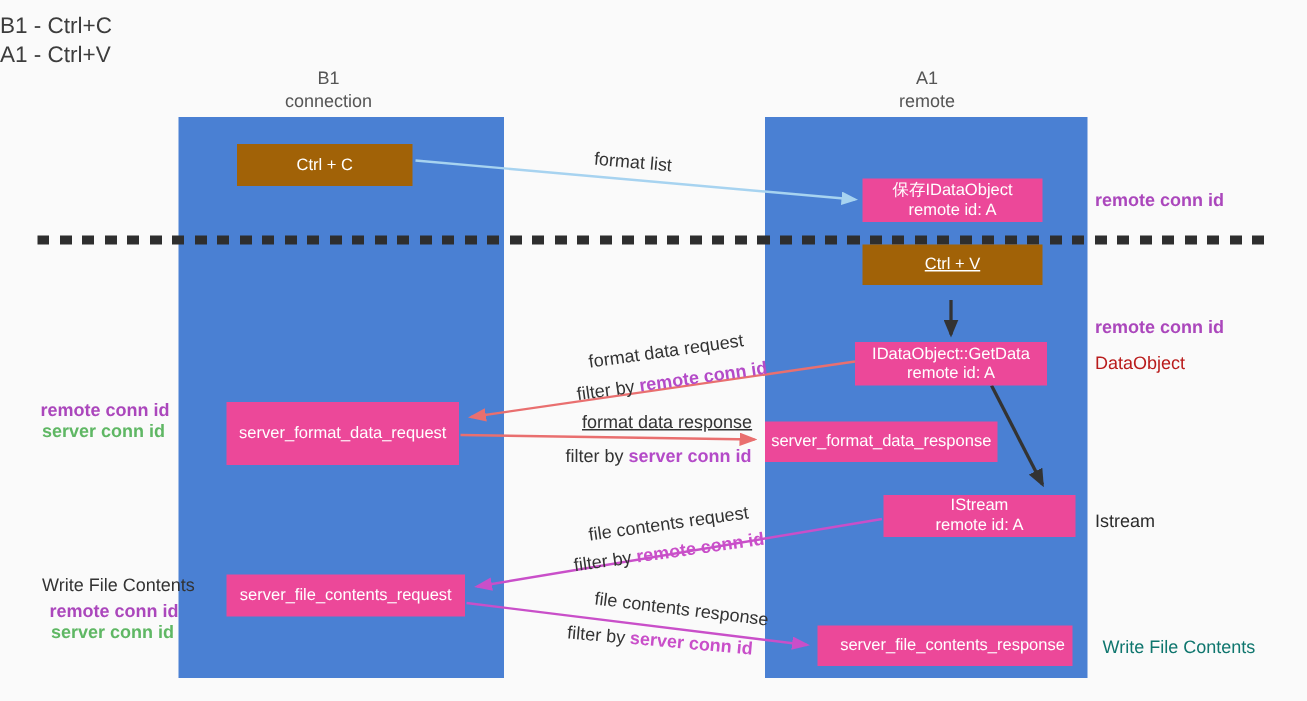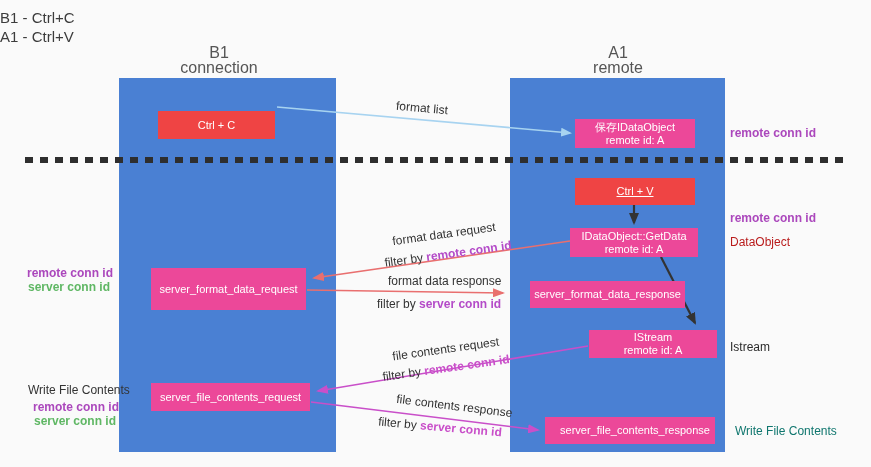--- a/index.html
+++ b/index.html
@@ -1,31 +1,31 @@
 <!DOCTYPE html>
 <html><head>
 <meta charset="utf-8">
 <style>
   html,body{margin:0;padding:0;background:#fafafa;}
   .canvas{position:relative;width:871px;height:467px;background:#fafafa;overflow:hidden;
           font-family:"Liberation Sans", sans-serif;color:#333;}
   .title{position:absolute;left:0;top:8px;width:871px;
          font-size:15px;color:#3c3c3c;line-height:19px;}
-  .lane-header{position:absolute;text-align:center;font-size:16px;color:#555;line-height:15px;}
+  .lane-header{position:absolute;text-align:center;font-size:12px;color:#555;line-height:15px;}
   .lane-header.left{left:119px;top:45px;width:200px;}
   .lane-header.right{left:513px;top:45px;width:210px;}
   .lane{position:absolute;background:#4a80d3;top:78px;height:374px;}
   .lane.left{left:119px;width:217px;}
   .lane.right{left:510px;width:215px;}
   .dashes{position:absolute;left:25px;top:157px;width:820px;height:6px;
           background:repeating-linear-gradient(90deg,#2e2e2e 0 8px,transparent 8px 15px);}
   svg.arrows{position:absolute;left:0;top:0;width:871px;height:467px;pointer-events:none;}
   .node{position:absolute;display:flex;flex-direction:column;align-items:center;justify-content:center;
         color:#fff;font-size:11px;line-height:13px;text-align:center;white-space:nowrap;}
-  .node.green{background:#ef4444;margin-top:15px;}
+  .node.green{background:#a16207;}
   .node.orange{background:#ec4899;}
   .lbl{position:absolute;font-size:12px;color:#333;white-space:nowrap;}
   .lbl.bold-purple{color:#ab47bc;font-weight:bold;}
   .lbl.bold-green{color:#5fb764;font-weight:bold;}
   .lbl .t-purple{color:#b44bc8;font-weight:bold;}
   .lbl .t-magenta{color:#c94fc9;font-weight:bold;}
   .rot-n8{transform:rotate(-8deg);}
   .rot-p7{transform:rotate(7deg);}
   .rot-p5{transform:rotate(5deg);}
 </style>
@@ -92,21 +92,21 @@
 
   <div class="node orange" style="left:570px;top:228px;width:128px;height:29px;">
     <div>IDataObject::GetData</div>
     <div>remote id: A</div>
   </div>
 
   <div class="node orange" style="left:151px;top:268px;width:155px;height:42px;">
     <div>server_format_data_request</div>
   </div>
 
-  <div class="node orange" style="left:510px;top:281px;width:155px;height:27px;margin-left:20px;">
+  <div class="node orange" style="left:510px;top:281px;width:155px;height:27px;">
     <div>server_format_data_response</div>
   </div>
 
   <div class="node orange" style="left:589px;top:330px;width:128px;height:28px;">
     <div>IStream</div>
     <div>remote id: A</div>
   </div>
 
   <div class="node orange" style="left:151px;top:383px;width:159px;height:28px;">
     <div>server_file_contents_request</div>
@@ -121,21 +121,21 @@
   <div class="lbl bold-purple" style="left:730px;top:126px;">remote conn id</div>
   <div class="lbl bold-purple" style="left:730px;top:211px;">remote conn id</div>
   <div class="lbl" style="left:730px;top:235px;color:#b91c1c;">DataObject</div>
   <div class="lbl" style="left:730px;top:340px;color:#2b2b2b;">Istream</div>
   <div class="lbl" style="left:735px;top:424px;color:#0f766e;">Write File Contents</div>
 
   <div class="lbl rot-n8" style="left:392px;top:227px;">format data request</div>
   <div class="lbl rot-n8" style="left:384px;top:247px;">
     <span>filter by </span><span class="t-purple">remote conn id</span>
   </div>
-  <div class="lbl" style="left:388px;top:274px;">format data response</div>
+  <div class="lbl" style="left:388px;top:274px;text-decoration:underline;">format data response</div>
   <div class="lbl" style="left:377px;top:297px;">
     <span>filter by </span><span class="t-purple">server conn id</span>
   </div>
 
   <div class="lbl bold-purple" style="left:27px;top:266px;">remote conn id</div>
   <div class="lbl bold-green" style="left:28px;top:280px;">server conn id</div>
 
   <div class="lbl rot-n8" style="left:392px;top:342px;">file contents request</div>
   <div class="lbl rot-n8" style="left:382px;top:361px;">
     <span>filter by </span><span class="t-magenta">remote conn id</span>

